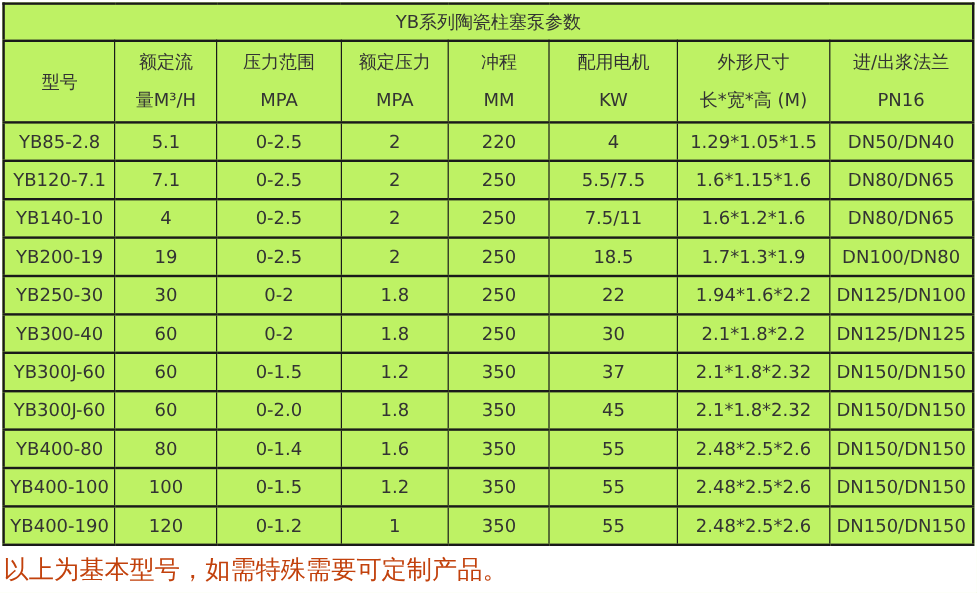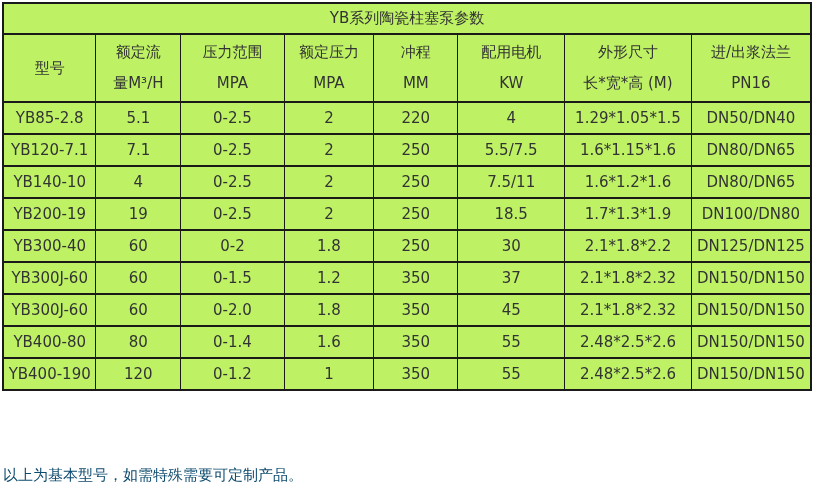--- a/index.html
+++ b/index.html
@@ -66,22 +66,22 @@
     font-size: 15px;
     color: #333333;
     white-space: nowrap;
     overflow: hidden;
     padding: 0 1px;
   }
   .footer-note {
     position: absolute;
     left: 3px;
     top: 464px;
-    font-size: 15px;
-    color: #0c4a6e;
+    font-size: 21px;
+    color: #c2410c;
     line-height: 22px;
   }
 </style>
 </head>
 <body>
 
 <div class="page">
 
   <table class="spec">
     <colgroup>
@@ -167,20 +167,30 @@
           <td class="data-cell">YB200-19</td>
           <td class="data-cell">19</td>
           <td class="data-cell">0-2.5</td>
           <td class="data-cell">2</td>
           <td class="data-cell">250</td>
           <td class="data-cell">18.5</td>
           <td class="data-cell">1.7*1.3*1.9</td>
           <td class="data-cell">DN100/DN80</td>
         </tr>
         <tr>
+          <td class="data-cell">YB250-30</td>
+          <td class="data-cell">30</td>
+          <td class="data-cell">0-2</td>
+          <td class="data-cell">1.8</td>
+          <td class="data-cell">250</td>
+          <td class="data-cell">22</td>
+          <td class="data-cell">1.94*1.6*2.2</td>
+          <td class="data-cell">DN125/DN100</td>
+        </tr>
+        <tr>
           <td class="data-cell">YB300-40</td>
           <td class="data-cell">60</td>
           <td class="data-cell">0-2</td>
           <td class="data-cell">1.8</td>
           <td class="data-cell">250</td>
           <td class="data-cell">30</td>
           <td class="data-cell">2.1*1.8*2.2</td>
           <td class="data-cell">DN125/DN125</td>
         </tr>
         <tr>
@@ -207,20 +217,30 @@
           <td class="data-cell">YB400-80</td>
           <td class="data-cell">80</td>
           <td class="data-cell">0-1.4</td>
           <td class="data-cell">1.6</td>
           <td class="data-cell">350</td>
           <td class="data-cell">55</td>
           <td class="data-cell">2.48*2.5*2.6</td>
           <td class="data-cell">DN150/DN150</td>
         </tr>
         <tr>
+          <td class="data-cell">YB400-100</td>
+          <td class="data-cell">100</td>
+          <td class="data-cell">0-1.5</td>
+          <td class="data-cell">1.2</td>
+          <td class="data-cell">350</td>
+          <td class="data-cell">55</td>
+          <td class="data-cell">2.48*2.5*2.6</td>
+          <td class="data-cell">DN150/DN150</td>
+        </tr>
+        <tr>
           <td class="data-cell">YB400-190</td>
           <td class="data-cell">120</td>
           <td class="data-cell">0-1.2</td>
           <td class="data-cell">1</td>
           <td class="data-cell">350</td>
           <td class="data-cell">55</td>
           <td class="data-cell">2.48*2.5*2.6</td>
           <td class="data-cell">DN150/DN150</td>
         </tr>
       </tbody>

